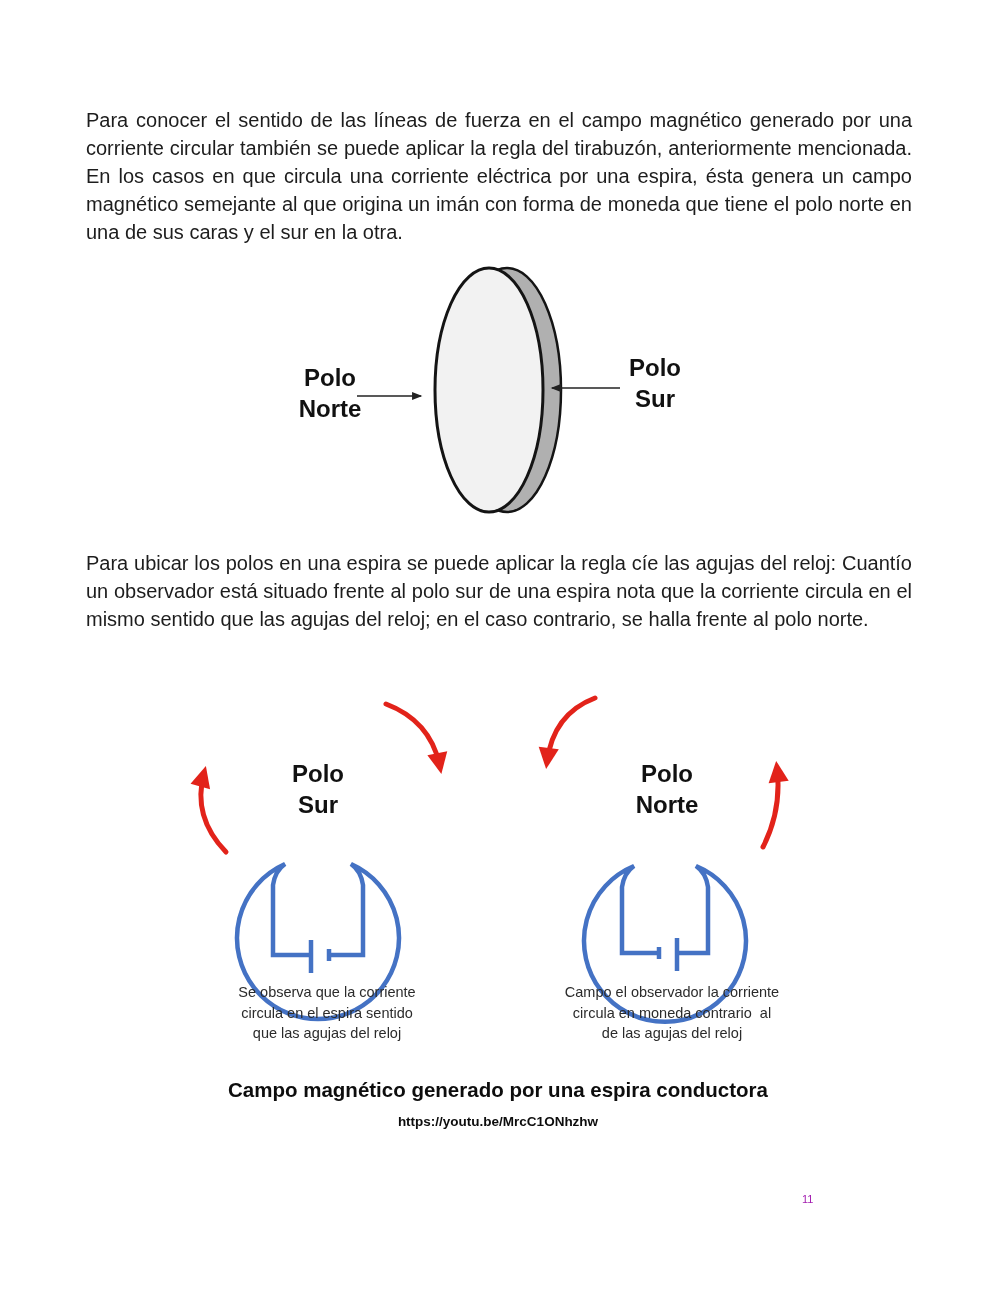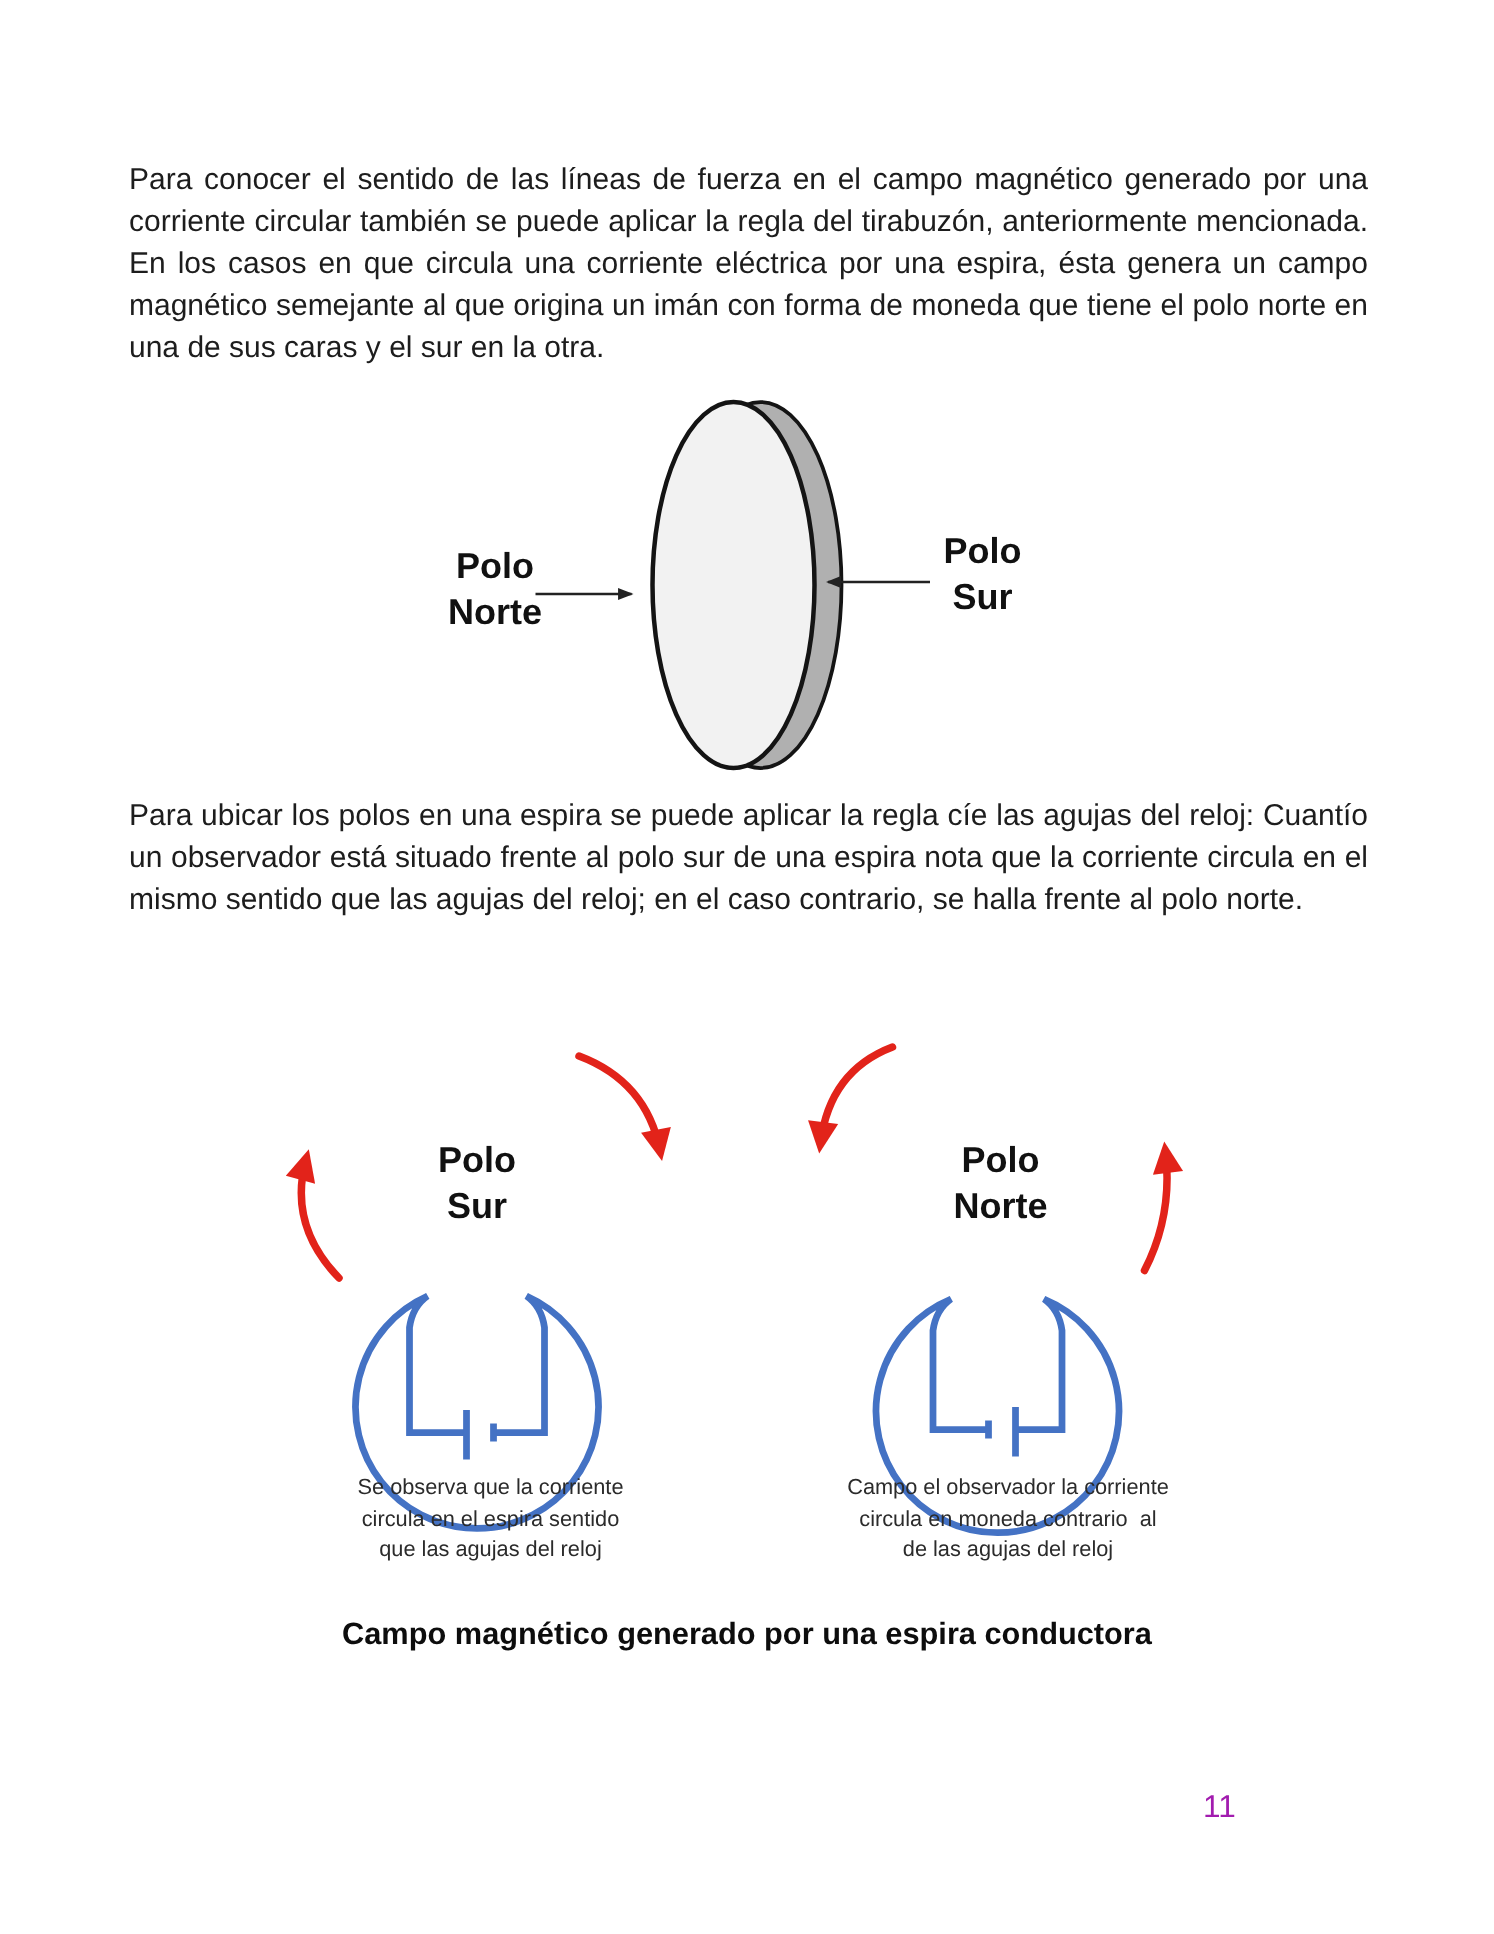--- a/index.html
+++ b/index.html
@@ -26,21 +26,21 @@
   .para{
     position:absolute;
     left:86px;
     width:826px;
     font-size:20px;
     line-height:28px;
     text-align:justify;
     color:var(--ink);
   }
   #para1{top:106px;}
-  #para2{top:530px;}
+  #para2{top:549px;}
   svg{overflow:visible;display:block;}
   .abs{position:absolute;}
   .pole-label{
     position:absolute;
     text-align:center;
     font-weight:bold;
     font-size:24px;
     line-height:31px;
     color:#111;
   }
@@ -69,21 +69,21 @@
     width:826px;
     text-align:center;
     font-weight:bold;
     font-size:13.5px;
     color:#0d0d0d;
   }
   .page-number{
     position:absolute;
     left:802px;
     top:1193px;
-    font-size:21px;
+    font-size:11px;
     color:#a21caf;
   }
   .blue-stroke{
     stroke:var(--loop-blue);
     stroke-width:4.5;
     fill:none;
     stroke-linecap:butt;
     stroke-linejoin:miter;
   }
   .red-stroke{
@@ -172,16 +172,17 @@
       <span>Norte</span>
     </div>
     <div class="caption" style="left:562px;top:982px;">
       <span>Campo el observador la corriente</span>
       <span>circula en moneda contrario  al</span>
       <span>de las agujas del reloj</span>
     </div>
   </div>
 
   <div class="fig-title" style="top:1078px;">Campo magnético generado por una espira conductora</div>
+  <div class="fig-url" style="top:1114px;">https://youtu.be/MrcC1ONhzhw</div>
 
   <div class="page-number">11</div>
 
 </div>
 
 </body></html>

